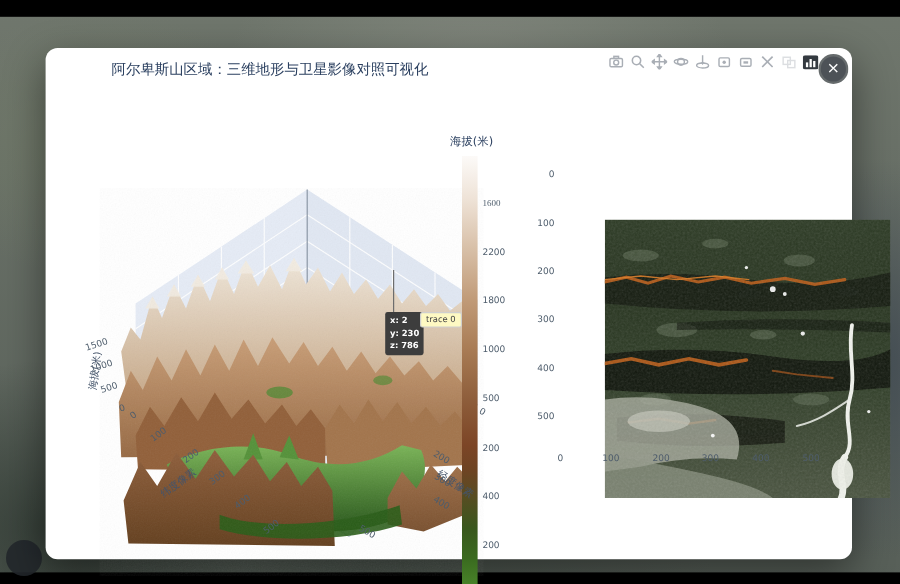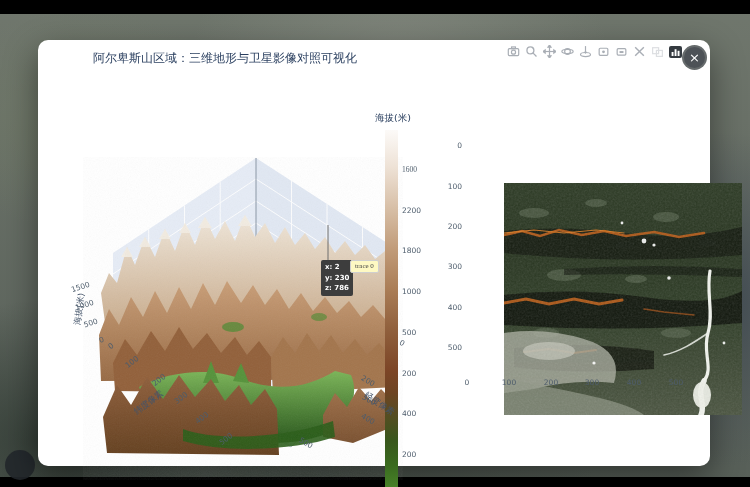--- a/index.html
+++ b/index.html
@@ -40,21 +40,21 @@
   .cbar{position:absolute;left:347px;top:90px;width:13px;height:365px;}
   .cbar-title{position:absolute;left:337px;top:72px;font-size:9.5px;color:#2a3f5f;}
   .cb-tick{position:absolute;left:17px;transform:translateY(-50%);font-size:7.5px;color:#4e5d6c;}
   
   .scene3d{position:absolute;left:45px;top:85px;width:320px;height:355px;cursor:grab;}
   .satimg{position:absolute;left:466px;top:143px;width:238px;height:232px;cursor:crosshair;}
   
   .tip{position:absolute;left:283px;top:220px;background:#3d3d3d;color:#fff;border-radius:2px;
        padding:2px 4px;font-size:7px;line-height:1.5;font-weight:bold;z-index:20;}
   .tip-trace{position:absolute;left:312px;top:220px;background:#fef9c3;color:#444;border:1px solid #cfcfcf;
-       border-radius:2px;padding:2px 4px;font-size:7px;line-height:1;z-index:20;font-family:Liberation Serif, serif;}
+       border-radius:2px;padding:2px 4px;font-size:7px;line-height:1;z-index:20;}
 </style>
 </head>
 <body>
 
 <div id="stage">
   <div class="bg-map"></div>
   <div class="bar top"></div>
   <div class="bar bottom"></div>
   <div class="map-ctrl"></div>
 

